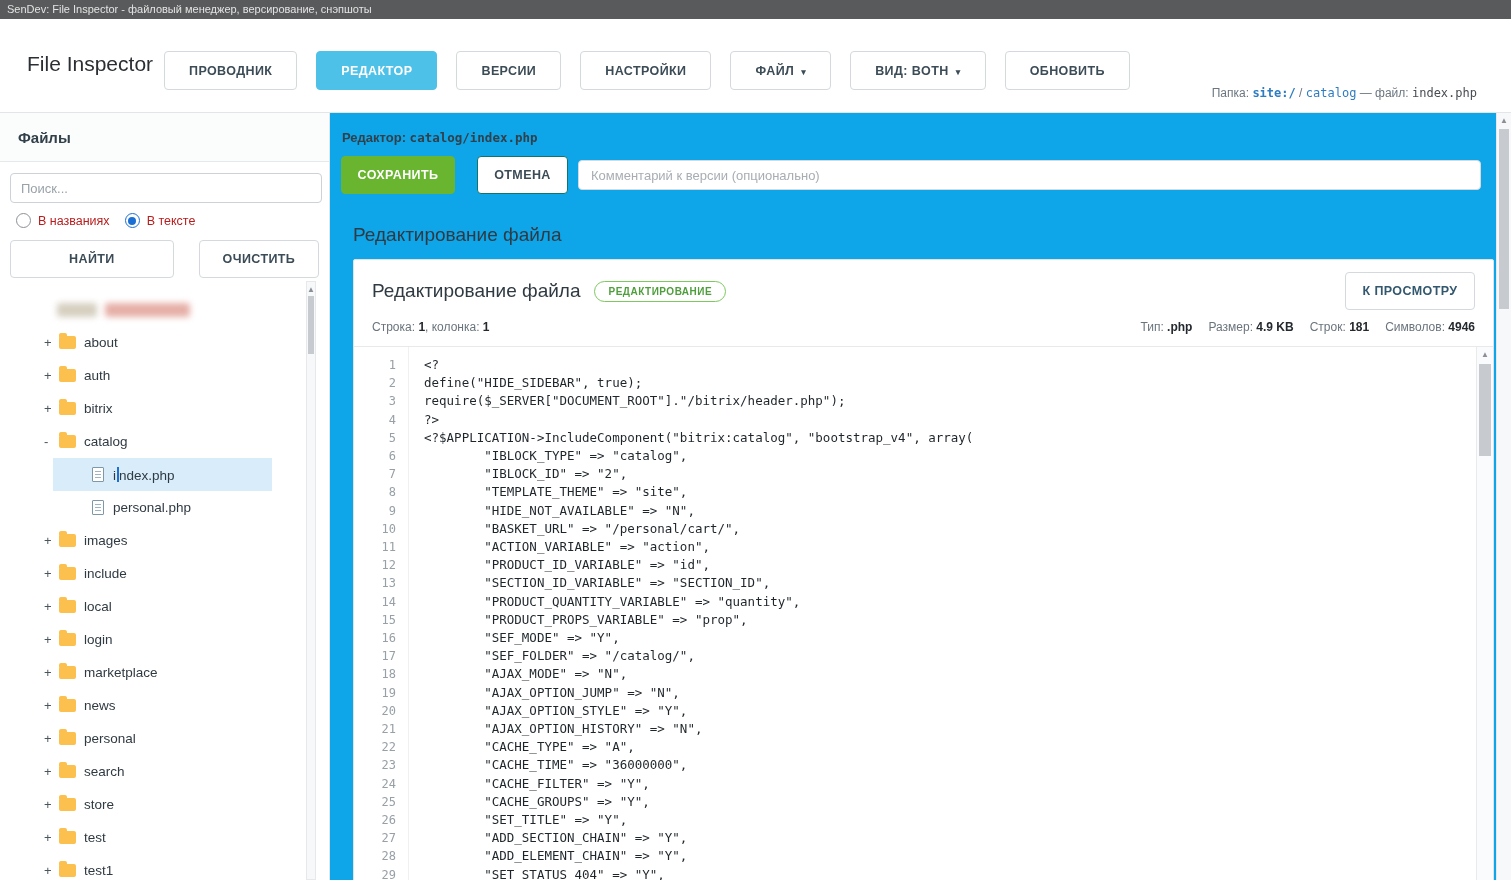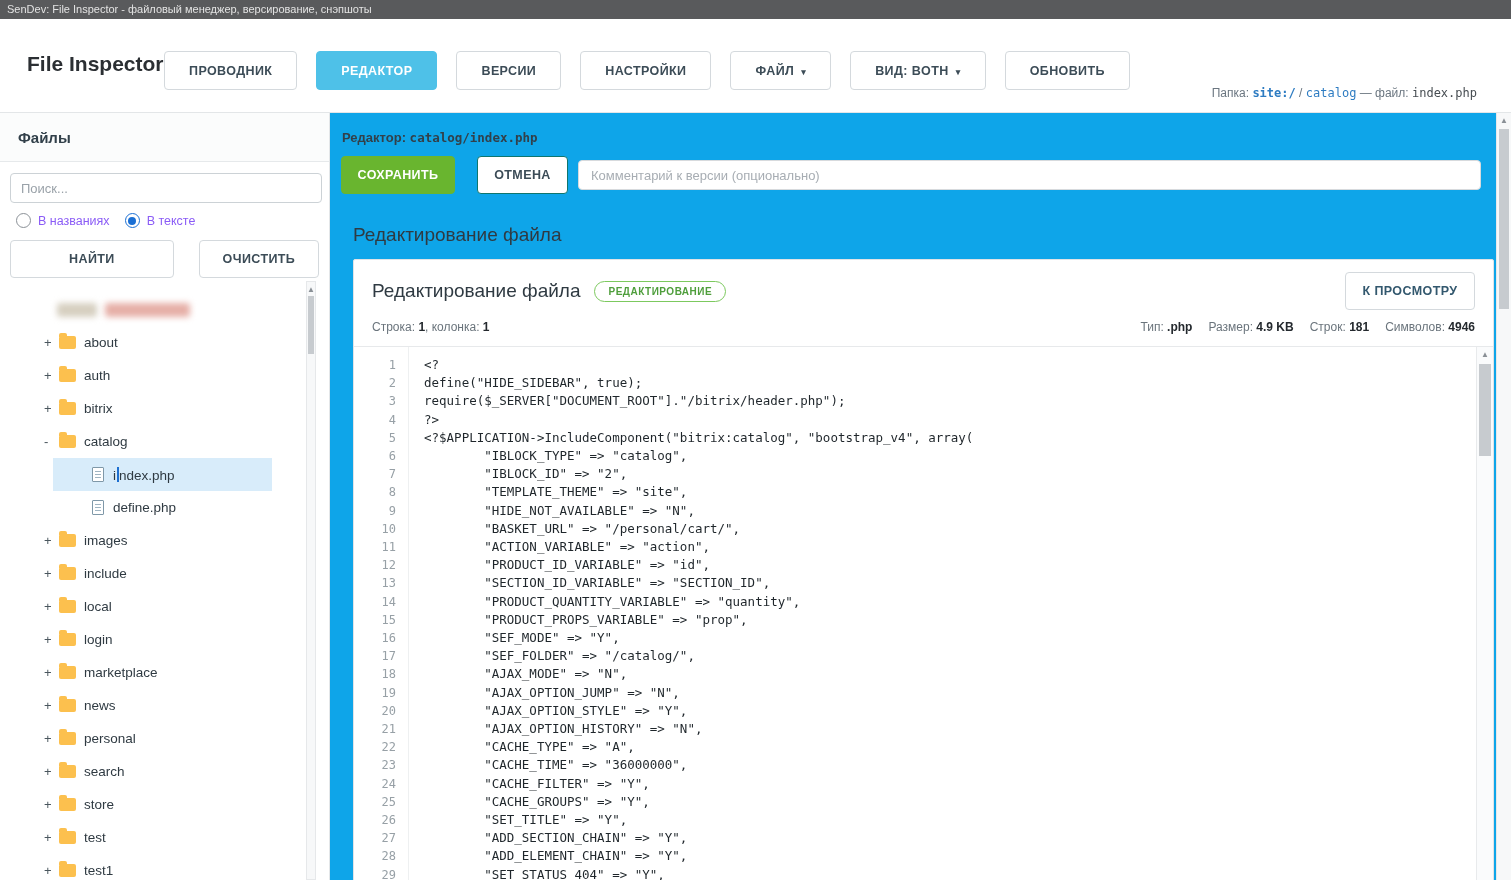--- a/index.html
+++ b/index.html
@@ -5,21 +5,21 @@
   * { margin:0; padding:0; box-sizing:border-box; }
   html,body { width:1511px; height:880px; overflow:hidden; }
   body { font-family:"Liberation Sans", sans-serif; background:#fff; color:#333; position:relative; }
   .mono { font-family:"DejaVu Sans Mono", monospace; }
 
   
   .titlebar { height:19px; background:#595a5c; color:#e3e3e3; font-size:11px; line-height:19px; padding-left:7px; }
 
   
   .header { height:93px; position:relative; background:#fff; }
-  .app-title { position:absolute; left:27px; top:33px; font-size:21px; font-weight:bold; color:#2b2f33; }
+  .app-title { position:absolute; left:27px; top:33px; font-size:21px; font-weight:normal; color:#2b2f33; }
   .nav { position:absolute; left:164px; top:32px; display:flex; gap:19px; }
   .nav-btn { height:39px; padding:4px 24px; background:#fff; border:1px solid #d4d9dd; border-radius:4px;
              font-family:"Liberation Sans",sans-serif; font-size:12.5px; font-weight:bold; color:#3c4c57;
              display:flex; align-items:center; letter-spacing:.4px; cursor:pointer; white-space:nowrap; }
   .nav-btn.active { background:var(--accent-blue,#4ec1e8); border-color:var(--accent-blue,#4ec1e8); color:#fff; }
   .nav-btn.group-start { }
   .caret { font-size:9px; margin-left:7px; position:relative; top:1px; }
   .breadcrumb { position:absolute; right:34px; bottom:12px; font-size:12px; color:#6b7680; }
   .bc-link { color:var(--link-blue,#2e7cc2); text-decoration:none; cursor:pointer;margin-top:20px; }
   .bc-bold { font-weight:bold; }
@@ -29,21 +29,21 @@
   .main { position:absolute; top:112px; left:0; right:0; bottom:0; display:flex; border-top:1px solid #e3e6e8; }
 
   
   .sidebar { width:330px; border-right:1px solid #e3e6e8; position:relative; background:#fff; flex:none; }
   .sidebar-header { height:49px; line-height:49px; padding-left:18px; font-size:15px; font-weight:bold;
                     color:#32404a; border-bottom:1px solid #e6e9eb; background:#fbfcfc; }
   .search-input { display:block; margin:11px 10px 0 10px; width:312px; height:30px; border:1px solid #ccd2d6;
                   border-radius:4px; padding:0 10px; font-size:13px; color:#333; outline:none;
                   font-family:"Liberation Sans",sans-serif; }
   .search-input::placeholder { color:#9aa2a9; }
-  .radio-row { display:flex; gap:15px; padding:10px 16px 4px 16px; font-size:12.5px; color:#8b5cf6; align-items:center; }
+  .radio-row { display:flex; gap:15px; padding:10px 16px 4px 16px; font-size:12.5px; color:#b91c1c; align-items:center; }
   .radio-item { display:flex; align-items:center; gap:7px; cursor:pointer; }
   .radio { width:15px; height:15px; border:1px solid #8b9197; border-radius:50%; background:#fff; position:relative; flex:none; }
   .radio.checked { border-color:#1a6fd4; }
   .radio.checked::after { content:""; position:absolute; inset:2.5px; background:#1a6fd4; border-radius:50%; }
   .side-buttons { display:flex; gap:25px; padding:8px 10px 0 10px; }
   .side-btn { height:38px; background:#fff; border:1px solid #d4d9dd; border-radius:4px; font-weight:bold;
               font-size:12.5px; color:#3c4c57; letter-spacing:.4px; cursor:pointer;
               font-family:"Liberation Sans",sans-serif; }
   .side-btn.find { width:165px; }
   .side-btn.clear { width:121px; }
@@ -205,21 +205,21 @@
           <span class="folder-icon"></span>
           <span class="tree-label">catalog</span>
         </div>
         <div class="tree-row file selected">
           <span class="sel-bg"></span>
           <span class="file-icon"></span>
           <span class="tree-label">i<span class="text-caret"></span>ndex.php</span>
         </div>
         <div class="tree-row file">
           <span class="file-icon"></span>
-          <span class="tree-label">define.php</span>
+          <span class="tree-label">personal.php</span>
         </div>
         <div class="tree-row folder">
           <span class="expander">+</span>
           <span class="folder-icon"></span>
           <span class="tree-label">images</span>
         </div>
         <div class="tree-row folder">
           <span class="expander">+</span>
           <span class="folder-icon"></span>
           <span class="tree-label">include</span>

